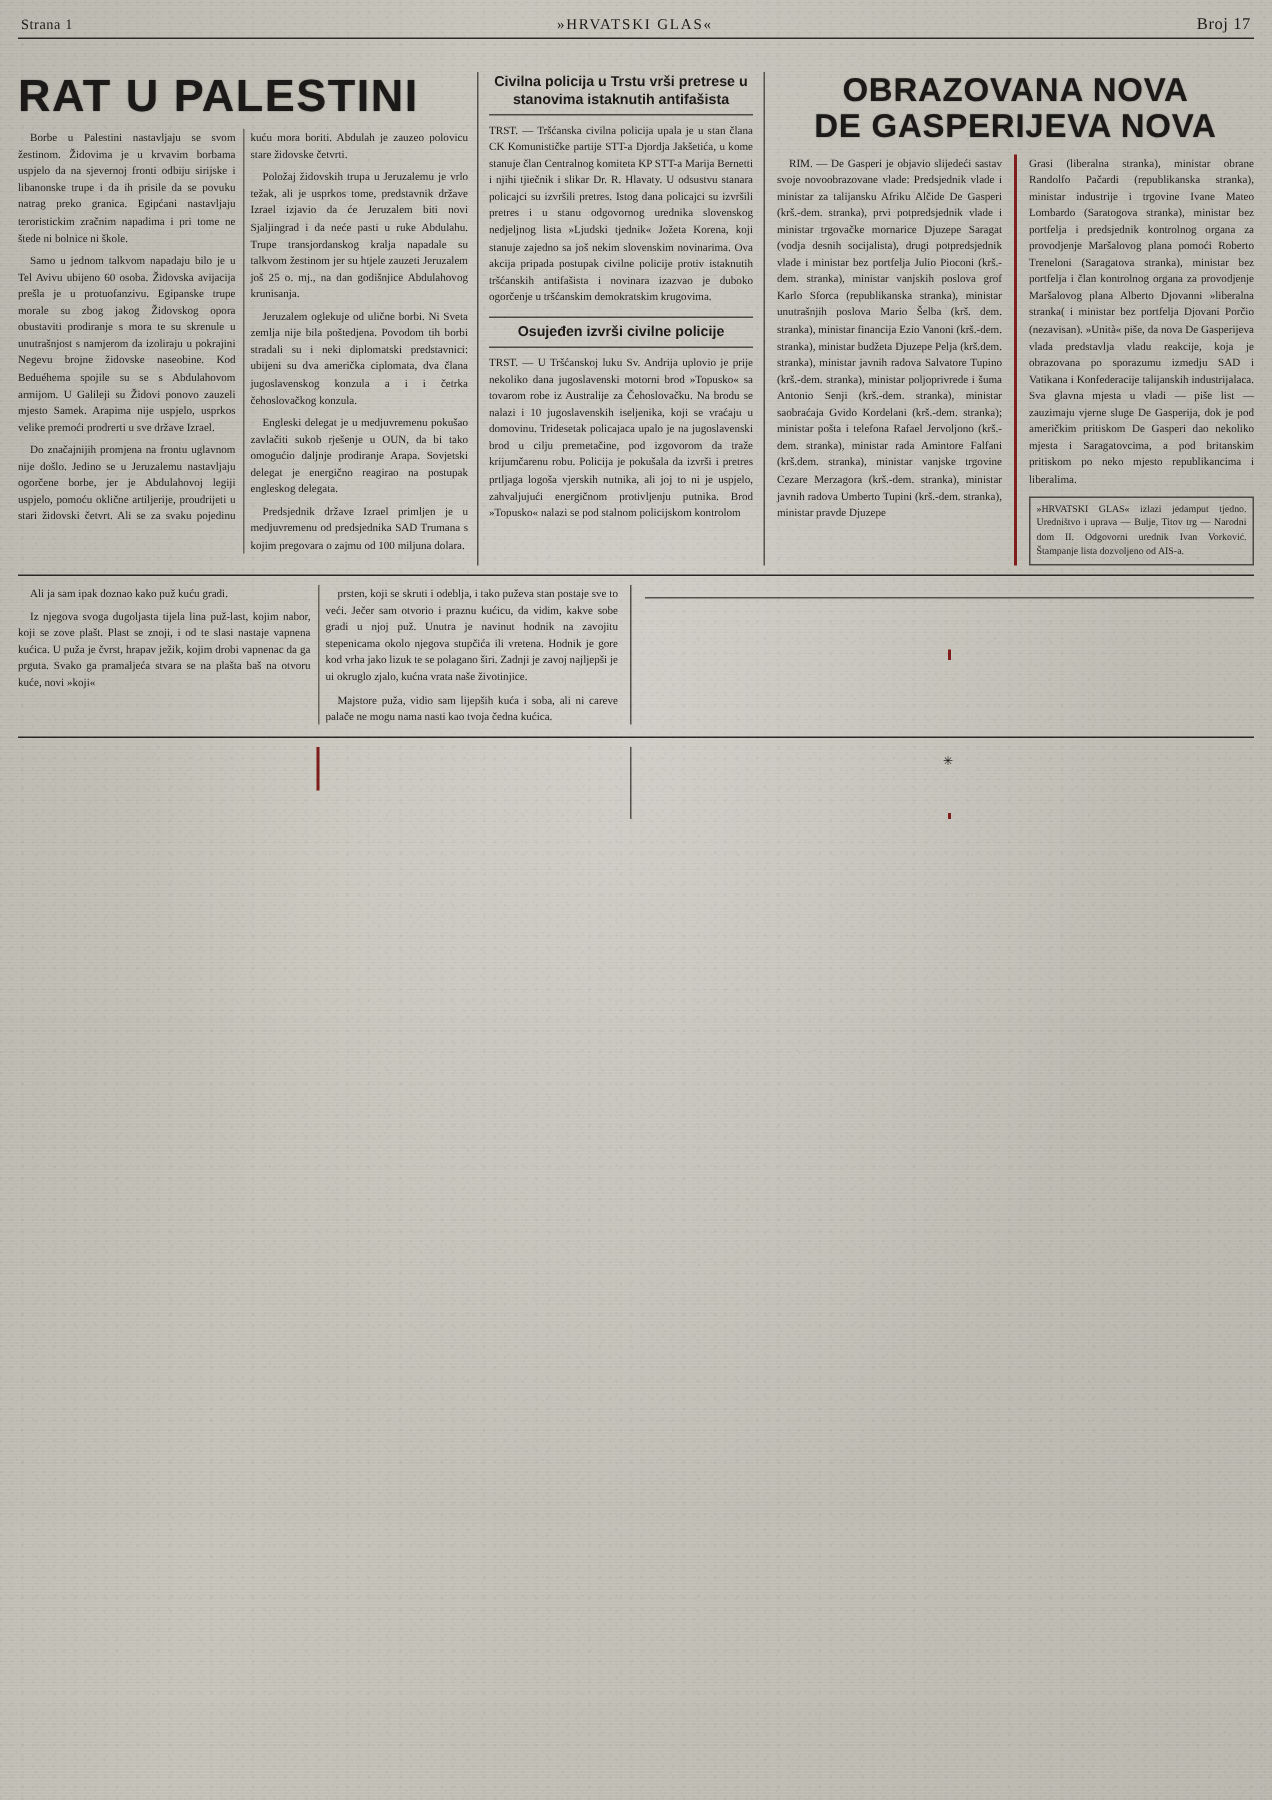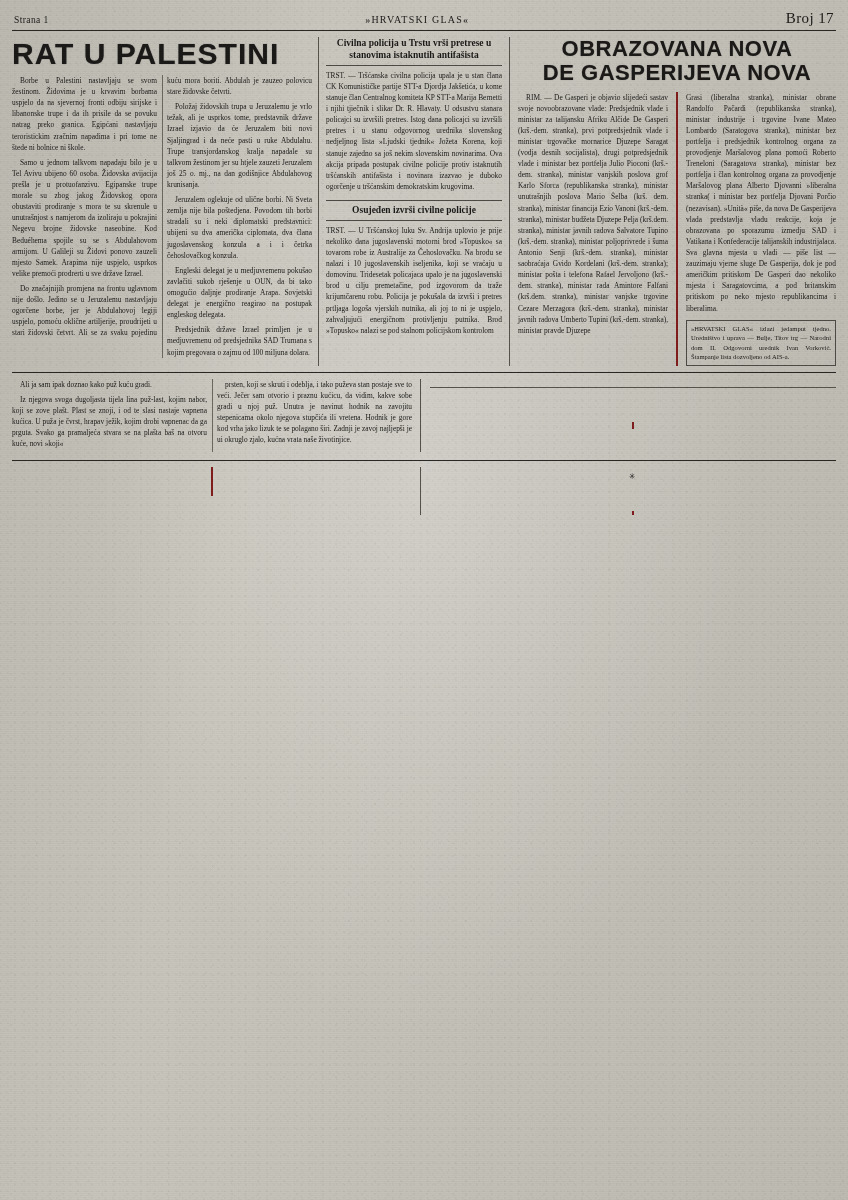--- a/index.html
+++ b/index.html
@@ -35,39 +35,39 @@
   .content{position:absolute;left:12px;top:10px;width:824px;height:1180px;}
 
   
   .masthead{
     display:flex;align-items:baseline;justify-content:space-between;
     font-size:9.5px;letter-spacing:.4px;
     padding:0 2px 3px 2px;
     border-bottom:1.6px solid #2a2824;
   }
   .masthead .mid{font-size:10px;letter-spacing:1.2px;}
-  .masthead .right{font-size:15px;}
-
-  
-  .top{display:flex;gap:0;margin-top:6px;justify-content:center;}
+  .masthead .right{font-size:11px;}
+
+  
+  .top{display:flex;gap:0;margin-top:22px;justify-content:center;}
   .colA{width:300px;padding-right:6px;}
   .colB{width:176px;padding:0 7px;border-left:1px solid #55524c;}
   .colC{flex:1;padding-left:8px;border-left:1px solid #55524c;}
 
   h1.hl-main{
     font-family:"Liberation Sans", sans-serif;
     font-weight:bold;
     font-size:30px;
     letter-spacing:1px;
     margin:2px 0 6px 0;
     line-height:1;
     text-shadow:0 0 1px rgba(0,0,0,.5);
   }
   h2.hl-b{
-    font-family:Liberation Serif, serif;
+    font-family:Liberation Sans, sans-serif;
     font-size:9.5px;font-weight:bold;line-height:1.25;
     text-align:center;margin:1px 0 4px 0;
     border-bottom:1px solid #4d4a45;padding-bottom:3px;
   }
   h2.hl-b.mid-sec{margin-top:8px;border-top:1px solid #4d4a45;padding-top:4px;border-bottom:1px solid #4d4a45;}
   h1.hl-c{
     font-family:"Liberation Sans", sans-serif;
     font-weight:bold;font-size:22px;line-height:1.08;
     text-align:center;letter-spacing:.5px;margin:0 0 7px 0;
     text-shadow:0 0 1px rgba(0,0,0,.4);
@@ -183,20 +183,21 @@
         </div>
       </div>
     </div>
 
     <div class="mid-band">
       <div class="mid-left">
         <div class="twocol">
           <p class="body indent">Ali ja sam ipak doznao kako puž kuću gradi.</p>
           <p class="body indent">Iz njegova svoga dugoljasta tijela lina puž-last, kojim nabor, koji se zove plašt. Plast se znoji, i od te slasi nastaje vapnena kućica. U puža je čvrst, hrapav ježik, kojim drobi vapnenac da ga prguta. Svako ga pramaljeća stvara se na plašta baš na otvoru kuće, novi »koji«</p>
           <p class="body indent">prsten, koji se skruti i odebljа, i tako puževa stan postaje sve to veći. Ječer sam otvorio i praznu kućicu, da vidim, kakve sobe gradi u njoj puž. Unutra je navinut hodnik na zavojitu stepenicama okolo njegova stupčića ili vretena. Hodnik je gore kod vrha jako lizuk te se polagano širi. Zadnji je zavoj najljepši je ui okruglo zjalo, kućna vrata naše životinjice.</p>
+          <p class="body indent">Majstore puža, vidio sam lijepših kuća i soba, ali ni carevе palače ne mogu nama nasti kao tvoja čedna kućica.</p>
         </div>
       </div>
       <div class="mid-right">
         <div class="pioniri"></div>
         <div class="naspionir"></div>
         <div class="sub-head">
           <span></span><br>
           <span></span>
         </div>
         <div class="two-sub">

